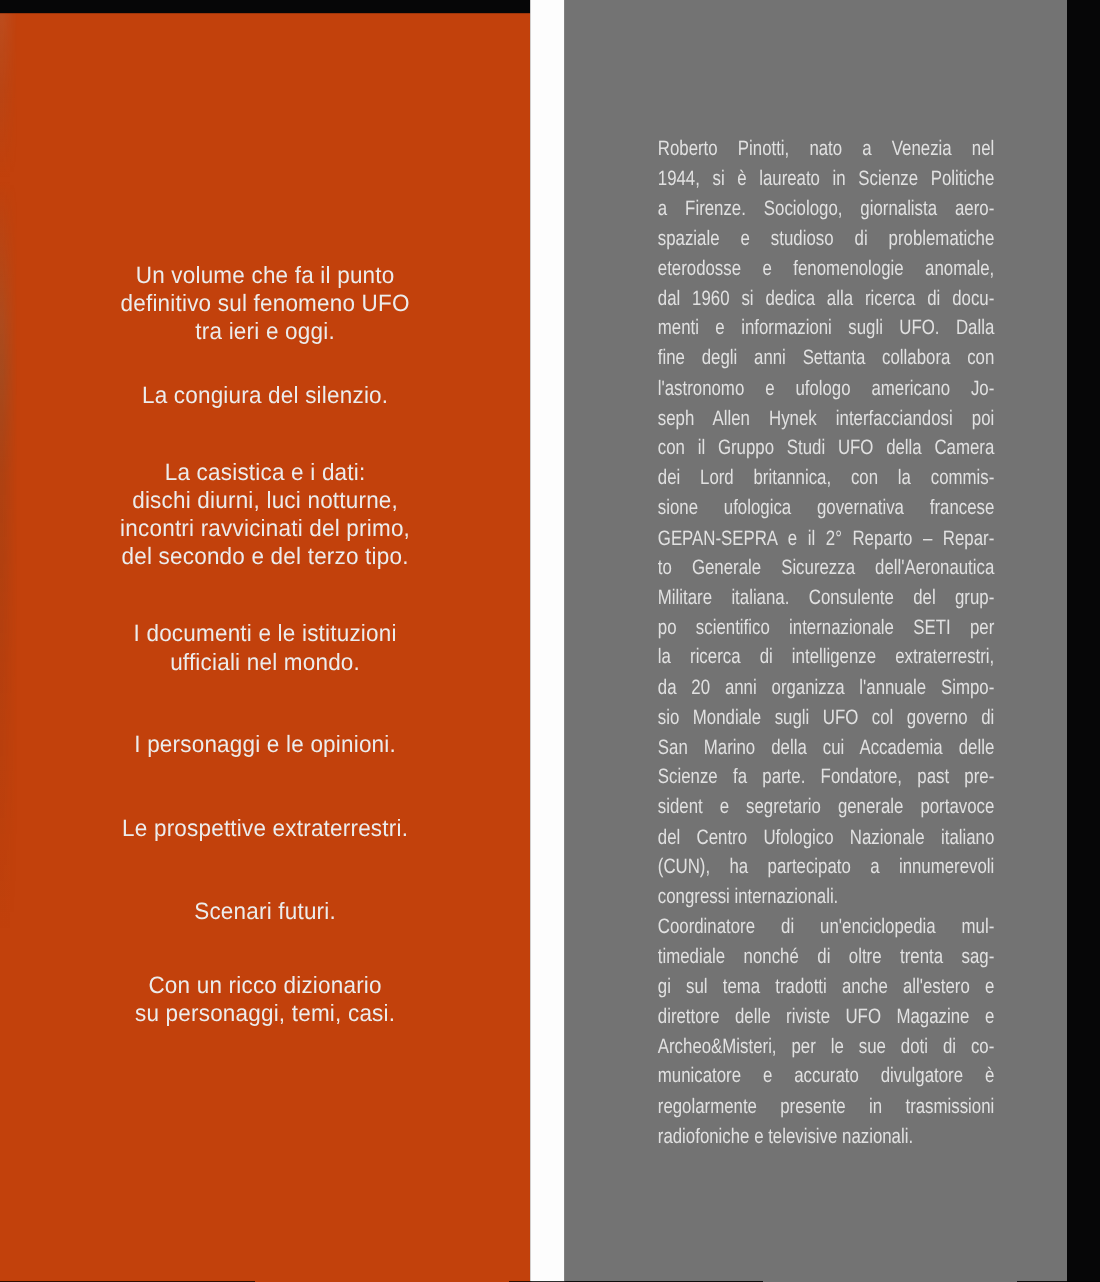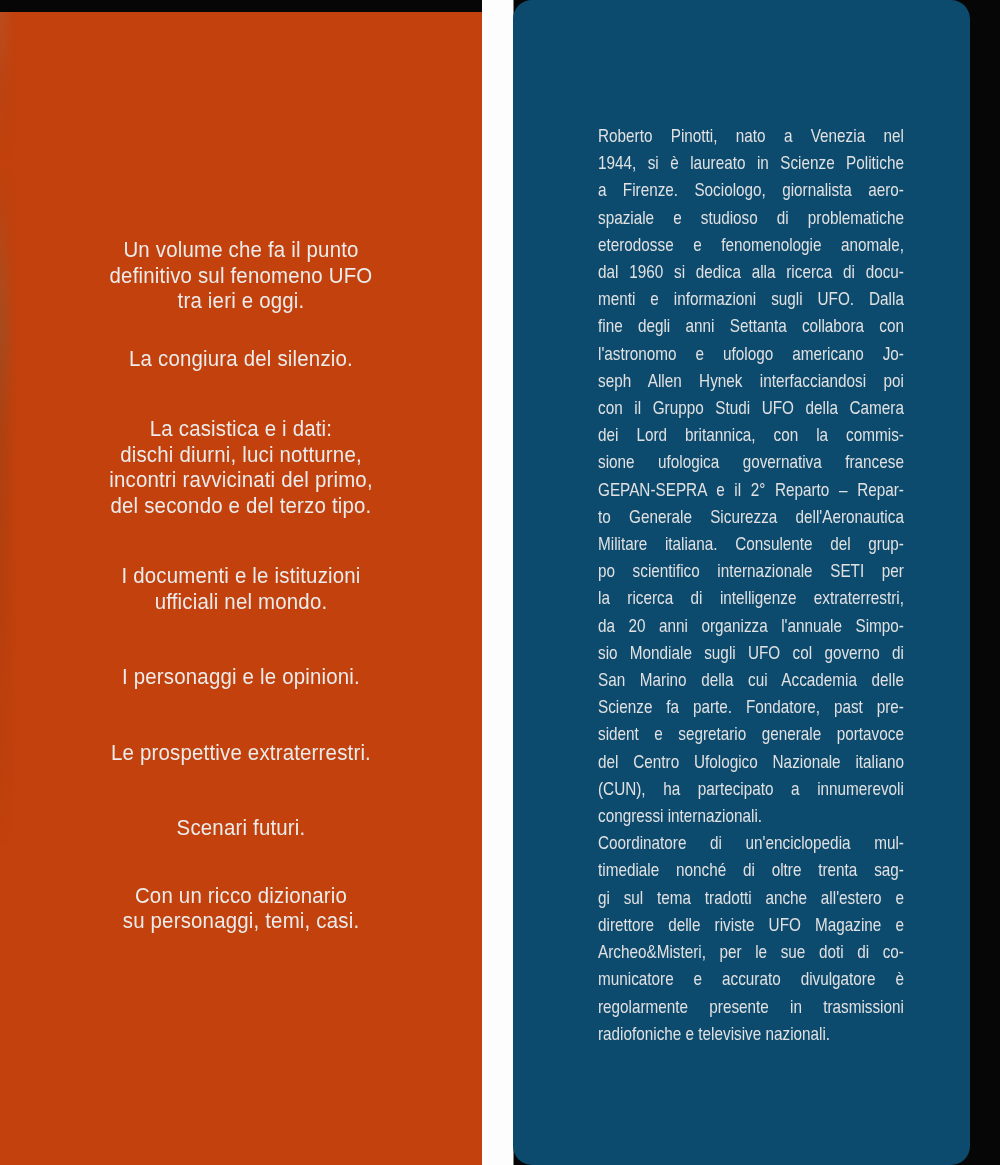--- a/index.html
+++ b/index.html
@@ -65,22 +65,21 @@
     width: 31px; height: 100%;
     background: #fdfdfd;
     box-shadow: 1px 0 0 rgba(148,148,148,0.85);
   }
 
   
   .right-page {
     position: absolute;
     left: 513px; top: 0;
     width: 457px; height: 100%;
-    background: #0c4a6e;
-    border-radius: 19px;
+    background: #737373;
   }
   .bio {
     position: absolute;
     left: 85px; top: 122px;
     width: 380px;
     color: #e1e1e1;
     font-size: 19px;
     line-height: 27.2px;
     transform: scaleX(0.805);
     transform-origin: 0 0;

